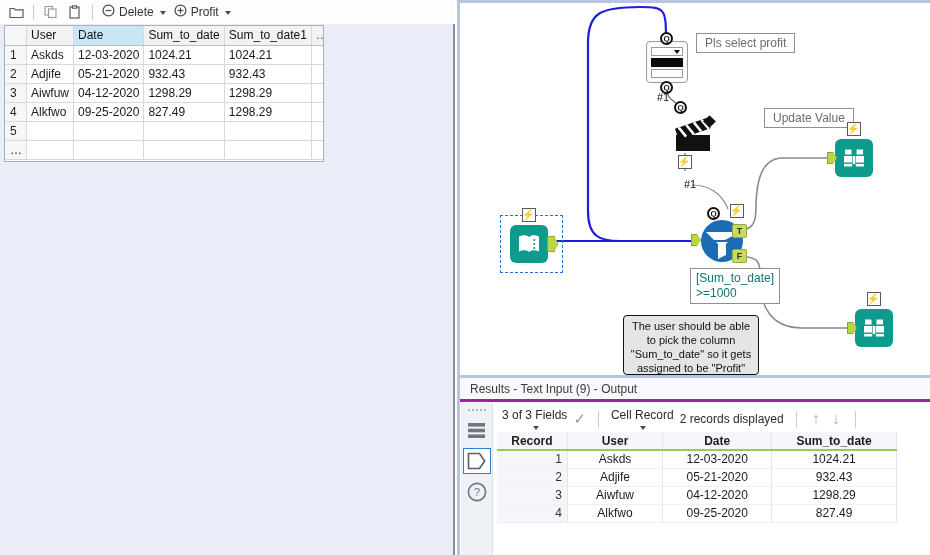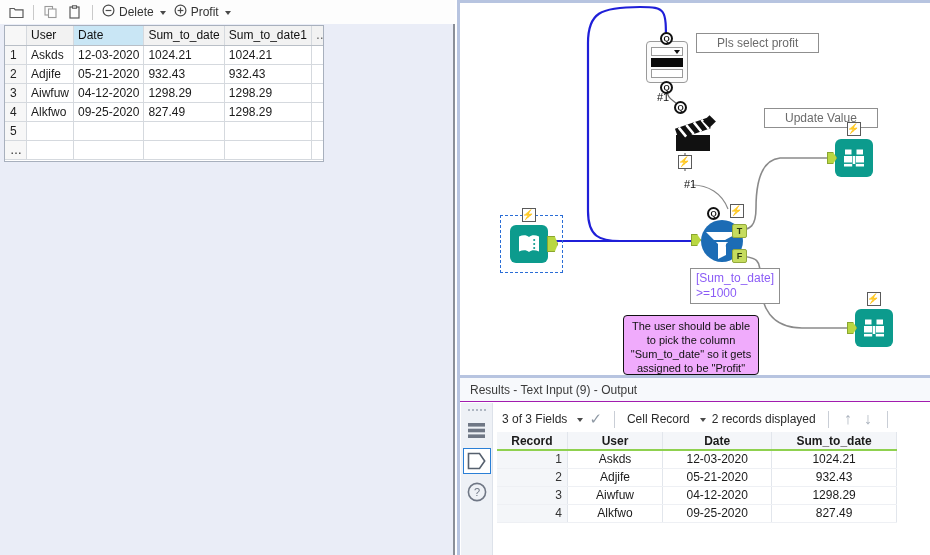--- a/index.html
+++ b/index.html
@@ -146,37 +146,37 @@
     color: #2d3b10;
     display: flex; align-items: center; justify-content: center;
     border-radius: 2px;
   }
   .label-box {
     position: absolute;
     border: 1px solid #8f8f8f;
     background: #ffffff;
     color: #6b6b6b;
     font-size: 12px;
-    padding: 2px 20px;
+    padding: 2px 8px;
     white-space: nowrap;
   }
   .expr-box {
     position: absolute;
     border: 1px solid #8f8f8f;
     background: #ffffff;
-    color: #8b5cf6;
+    color: #0f766e;
     font-size: 12px;
     padding: 2px 5px;
     line-height: 15px;
   }
   .comment-box {
     position: absolute;
     border: 1px solid #111;
     border-radius: 4px;
-    background: #f0abfc;
+    background: #e5e5e5;
     color: #111;
     font-size: 11px;
     text-align: center;
     line-height: 14px;
     padding: 3px 4px;
     overflow: hidden;
   }
   .conn-num {
     position: absolute;
     font-size: 11px; color: #111;
@@ -223,21 +223,21 @@
     position: absolute; left: 457px; top: 375px;
     width: 473px; height: 180px;
     background: #ffffff;
     border-left: 3px solid #b7c4e0;
     border-top: 3px solid #b7c4e0;
   }
   #results-title {
     position: absolute; left: 0; top: 0;
     width: 100%; height: 24px;
     background: #f7f9fc;
-    border-bottom: 1px solid #a21caf;
+    border-bottom: 3px solid #a21caf;
     display: flex; align-items: center;
     padding-left: 10px;
     font-size: 12px; color: #3b3b3b;
   }
   #results-side {
     position: absolute; left: 1px; top: 25px;
     width: 32px; height: 155px;
     background: #eef1f6;
     border-right: 1px solid #dde2ea;
     display: flex; flex-direction: column; align-items: center;
@@ -257,21 +257,21 @@
   }
   .side-icon.sel { border: 1px solid #2a7fd6; background: #ffffff; }
 
   #results-toolbar {
     position: absolute; left: 34px; top: 27px;
     height: 28px;
     display: flex; align-items: center;
     font-size: 12px; color: #2b2b2b;
     gap: 6px; padding-left: 8px;
   }
-  .rt-item { display: flex; align-items: center; gap: 8px; cursor: pointer; }
+  .rt-item { display: flex; align-items: center; gap: 2px; cursor: pointer; flex-direction: column; }
   .rt-sep { width: 1px; height: 17px; background: #c9ced6; margin: 0 6px; }
   .rt-check { color: #8e98a4; font-size: 15px; }
   .rt-arrow { color: #aab2bd; font-size: 16px; cursor: pointer; padding: 0 3px; }
 
   #results-grid {
     position: absolute; left: 37px; top: 54px;
     width: 400px;
     font-size: 12px;
   }
   table.rgrid { border-collapse: collapse; width: 400px; }

